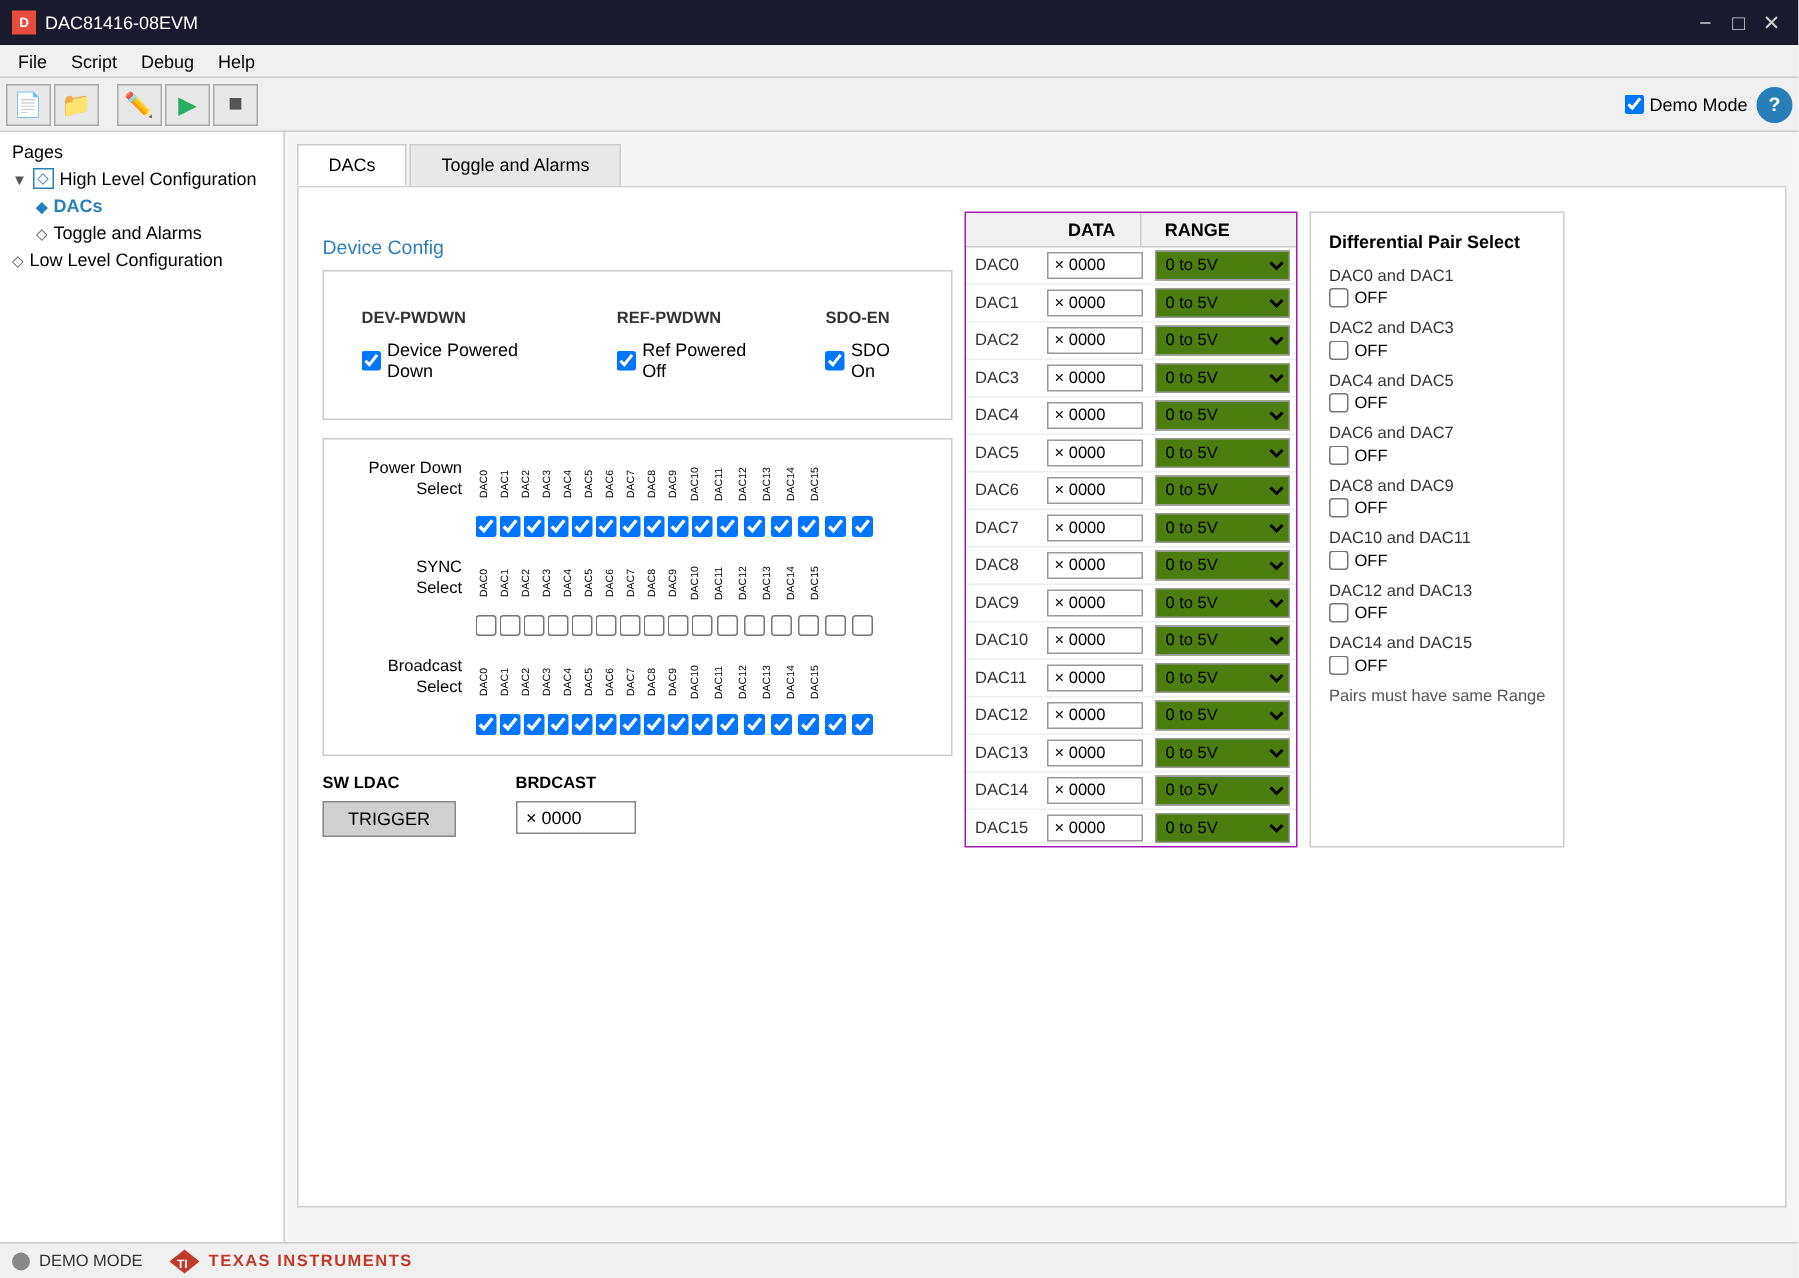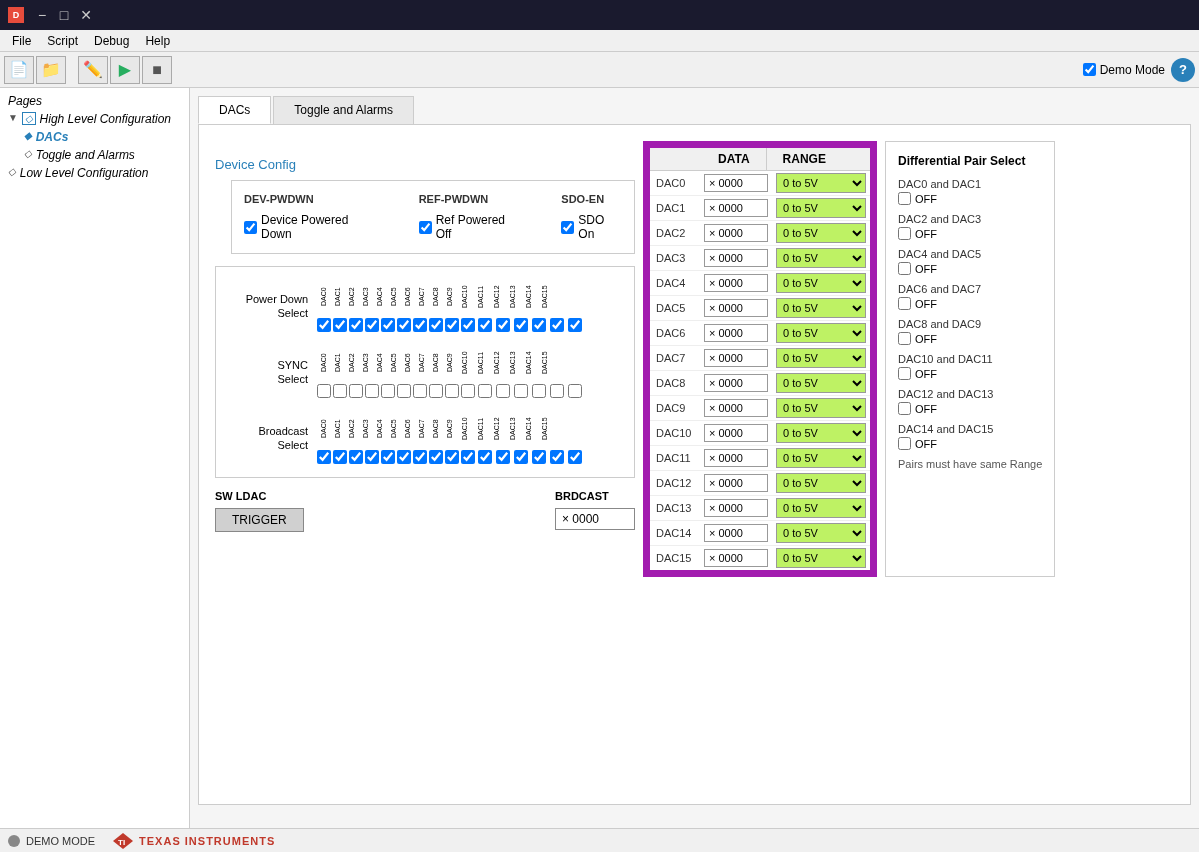--- a/index.html
+++ b/index.html
@@ -21,64 +21,64 @@
     .toolbar-spacer { width: 8px; }
     #demo-mode-area { margin-left: auto; display: flex; align-items: center; gap: 6px; }
     #demo-mode-area label { font-size: 12px; display: flex; align-items: center; gap: 4px; cursor: pointer; }
     .help-btn { width: 24px; height: 24px; border-radius: 50%; background: #2980b9; color: white; border: none; cursor: pointer; font-weight: bold; font-size: 13px; display: flex; align-items: center; justify-content: center; }
 
     
     #main-layout { display: flex; height: calc(852px - 30px - 22px - 36px - 24px); }
 
     
     #sidebar { width: 190px; background: white; border-right: 1px solid #ccc; overflow-y: auto; padding: 4px 0; }
-    .sidebar-item { padding: 2px 8px; font-size: 12px; cursor: pointer; display: flex; align-items: flex-start; gap: 4px; font-style: italic; }
+    .sidebar-item { padding: 2px 8px; font-size: 12px; cursor: pointer; display: flex; align-items: flex-end; gap: 4px; }
     .sidebar-item.active { color: #2980b9; font-weight: bold; }
     .sidebar-indent { padding-left: 24px; }
     .tree-arrow { font-size: 10px; color: #555; }
 
     
     #content { flex: 1; background: #f5f5f5; overflow: auto; padding: 8px; }
     
     
     .tab-bar { display: flex; border-bottom: 1px solid #ccc; margin-bottom: 0; }
     .tab { padding: 6px 20px; border: 1px solid #ccc; border-bottom: none; background: #e8e8e8; cursor: pointer; font-size: 12px; margin-right: 2px; }
     .tab.active { background: white; border-bottom: 1px solid white; position: relative; z-index: 1; }
 
     
     #page-content { background: white; border: 1px solid #ccc; border-top: none; padding: 16px; min-height: 680px; }
 
     
     .section-title { font-size: 13px; color: #2980b9; margin-bottom: 8px; margin-top: 16px; }
-    .config-box { border: 1px solid #ccc; padding: 12px; margin-bottom: 12px; margin-left: 16px; }
+    .config-box { border: 1px solid #ccc; padding: 25px; margin-bottom: 12px; }
     .config-row { display: flex; gap: 40px; align-items: flex-start; }
     .config-col { display: flex; flex-direction: column; gap: 4px; }
     .config-col-title { font-size: 11px; font-weight: bold; color: #333; margin-bottom: 4px; }
     .checkbox-row { display: flex; align-items: center; gap: 4px; font-size: 12px; }
     .checkbox-row input[type=checkbox] { width: 13px; height: 13px; }
 
     
     .dac-config-box { border: 1px solid #ccc; padding: 12px; margin-bottom: 12px; }
-    .dac-row { display: flex; align-items: center; gap: 8px; }
+    .dac-row { display: flex; align-items: flex-start; gap: 8px; }
     .dac-row-label { font-size: 11px; text-align: right; min-width: 80px; line-height: 1.3; }
 
     
-    .bottom-config { display: flex; gap: 40px; margin-top: 8px; align-items: flex-start; justify-content: space-between; }
+    .bottom-config { display: flex; gap: 40px; margin-top: 8px; align-items: flex-start; }
     .bottom-col-title { font-size: 11px; font-weight: bold; margin-bottom: 6px; }
     .trigger-btn { background: #d0d0d0; border: 1px solid #888; padding: 4px 16px; cursor: pointer; font-size: 12px; }
     .brdcast-input { border: 1px solid #888; padding: 3px 6px; font-size: 12px; width: 80px; background: white; }
-    .data-range-table { border: 7px solid #a21caf; }
+    .data-range-table { border: 1px solid #a21caf; }
     .data-range-header { display: flex; background: #f0f0f0; border-bottom: 1px solid #ccc; }
     .data-range-header-cell { padding: 4px 16px; font-size: 12px; font-weight: bold; text-align: center; border-right: 1px solid #ccc; }
     .data-range-header-cell:last-child { border-right: none; }
     .data-range-row { display: flex; align-items: center; border-bottom: 1px solid #eee; }
     .data-range-row:last-child { border-bottom: none; }
     .dac-label-cell { font-size: 11px; padding: 2px 6px; width: 50px; color: #333; }
     .data-input { border: 1px solid #999; padding: 2px 4px; font-size: 11px; width: 64px; background: white; }
-    .range-select { border: 1px solid #999; padding: 2px 2px; font-size: 11px; width: 90px; background: #bef264; cursor: pointer; }
+    .range-select { border: 1px solid #999; padding: 2px 2px; font-size: 11px; width: 90px; background: #4d7c0f; cursor: pointer; }
     .data-cell { padding: 2px 4px; }
 
     
     .diff-pair-panel { border: 1px solid #ccc; padding: 12px; min-width: 160px; }
     .diff-pair-title { font-size: 12px; font-weight: bold; margin-bottom: 10px; }
     .diff-pair-item { margin-bottom: 8px; }
     .diff-pair-item-title { font-size: 11px; color: #333; margin-bottom: 2px; }
     .diff-pair-check { display: flex; align-items: center; gap: 4px; font-size: 11px; }
     .pairs-note { font-size: 11px; color: #555; margin-top: 8px; }
 
@@ -91,20 +91,21 @@
 
     .content-wrapper { display: flex; gap: 8px; }
     .left-content { width: 420px; }
     .right-content { flex: 1; display: flex; gap: 8px; }
   </style>
 </head>
 <body>
 
 <div id="title-bar">
   <div class="app-icon">D</div>
+  <span class="title">DAC81416-08EVM</span>
   <div class="win-btn">−</div>
   <div class="win-btn">□</div>
   <div class="win-btn close">✕</div>
 </div>
 
 <div id="menu-bar">
   <span class="menu-item">File</span>
   <span class="menu-item">Script</span>
   <span class="menu-item">Debug</span>
   <span class="menu-item">Help</span>

